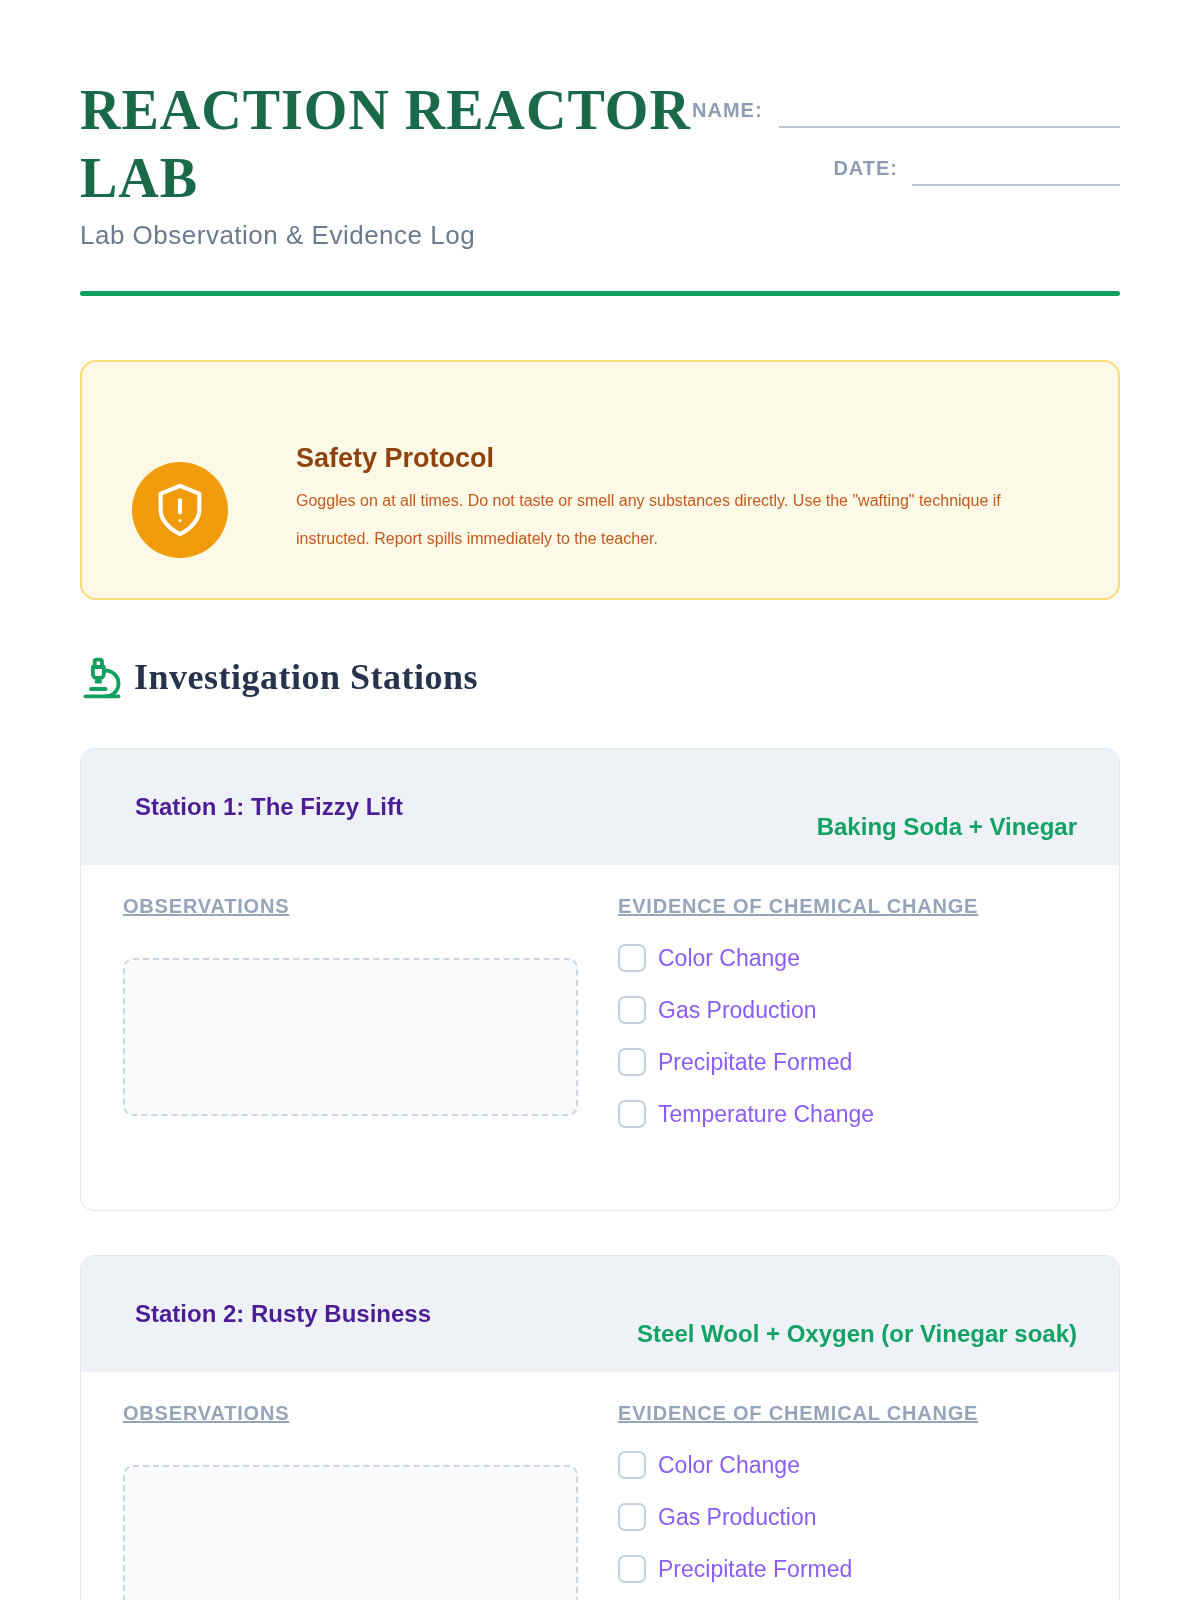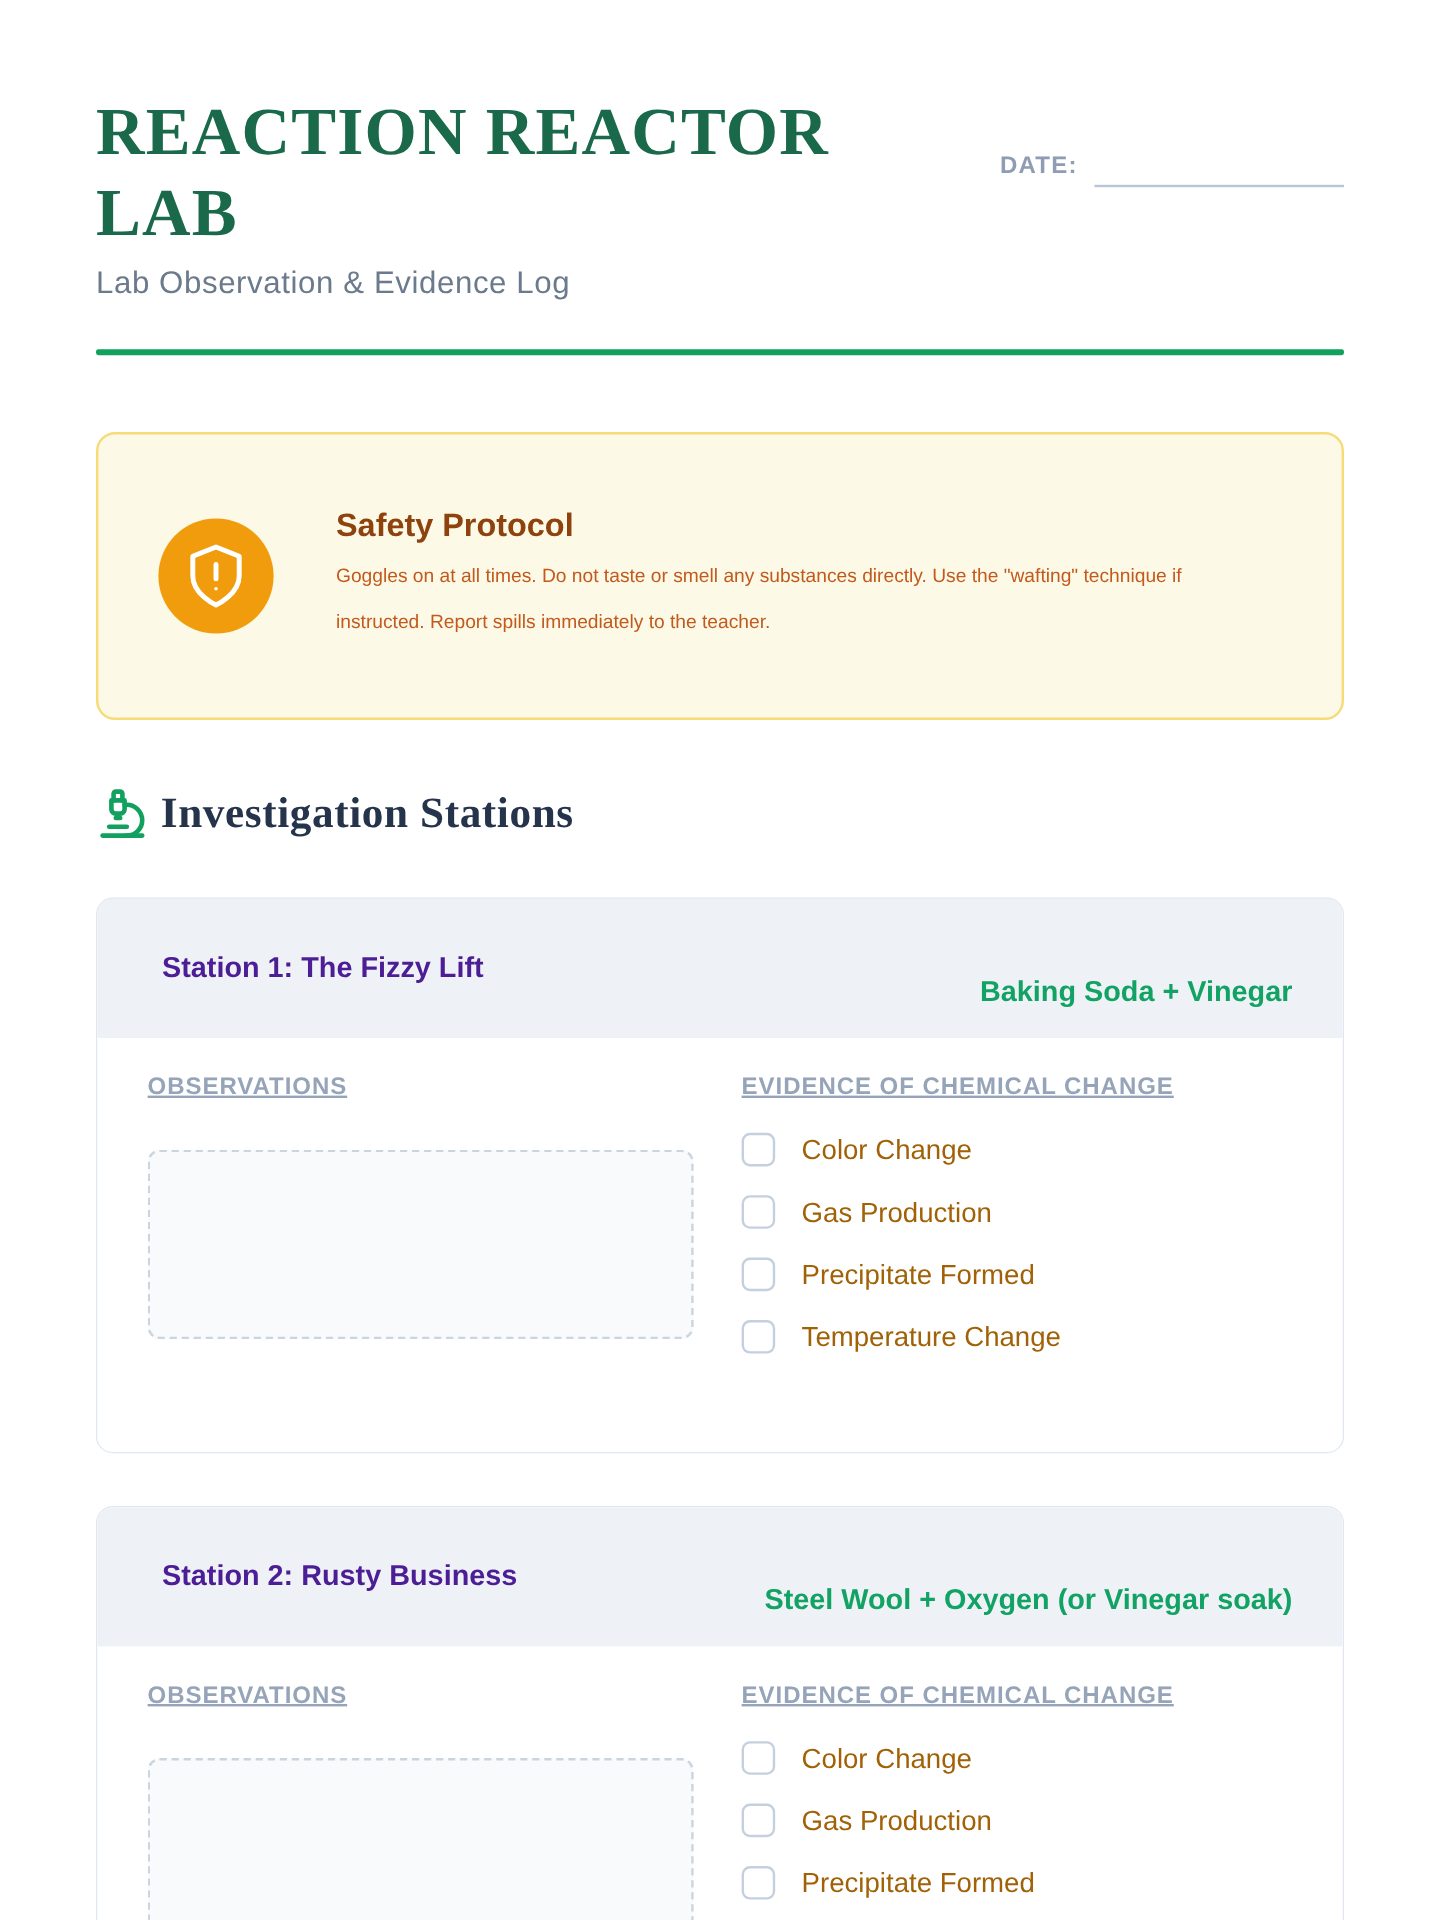--- a/index.html
+++ b/index.html
@@ -30,23 +30,23 @@
     padding-bottom: 6px; white-space: nowrap;
   }
   .field-line { border-bottom: 2px solid #BAC6D8; height: 30px; }
   .field-line.name-line { flex: 1; margin-left: 16px; }
   .field-line.date-line { width: 208px; margin-left: 14px; }
 
   .rule { margin-top: 40px; height: 5px; background: #12A05F; border-radius: 2px; }
 
   
   .safety {
-    margin-top: 64px; display: flex; align-items: center;
+    margin-top: 64px; display: flex; align-items: flex-end;
     background: #FDF9E7; border: 2px solid #F5DC79; border-radius: 16px;
-    padding: 40px 60px 40px 50px; min-height: 240px;
+    padding: 40px 60px 40px 50px; min-height: 240px; gap: 16px;
   }
   .safety-icon-wrap {
     width: 96px; height: 96px; border-radius: 50%;
     background: #F09C0D; flex-shrink: 0;
     display: flex; align-items: center; justify-content: center;
   }
   .safety-text { margin-left: 52px; }
   .safety-title { font-size: 27px; font-weight: 700; color: #8E430E; }
   .safety-body { margin-top: 8px; font-size: 16px; line-height: 38px; color: #C25A1E; max-width: 790px; }
 
@@ -82,33 +82,37 @@
   .obs-box {
     margin-top: 40px; width: 455px; height: 158px;
     border: 2px dashed #CBD5E2; border-radius: 10px; background: #F8FAFC;
   }
   .checks { margin-top: 26px; display: flex; flex-direction: column; gap: 24px; }
   .check-row { display: flex; align-items: center; }
   .checkbox {
     width: 28px; height: 28px; border: 2px solid #C5D0DF; border-radius: 7px;
     background: #ffffff; flex-shrink: 0;
   }
-  .check-label { margin-left: 22px; font-size: 23px; color: #a16207; }
+  .check-label { margin-left: 12px; font-size: 23px; color: #8b5cf6; }
 </style>
 </head>
 <body>
 
 <div class="content">
 
   <div class="header">
     <div class="title-block">
       <h1 class="page-title">REACTION REACTOR LAB</h1>
       <div class="subtitle">Lab Observation &amp; Evidence Log</div>
     </div>
     <div class="fields">
+      <div class="field-row">
+        <span class="field-label">NAME:</span>
+        <div class="field-line name-line"></div>
+      </div>
       <div class="field-row date">
         <span class="field-label">DATE:</span>
         <div class="field-line date-line"></div>
       </div>
     </div>
   </div>
 
   <div class="rule"></div>
 
   <div class="safety">

